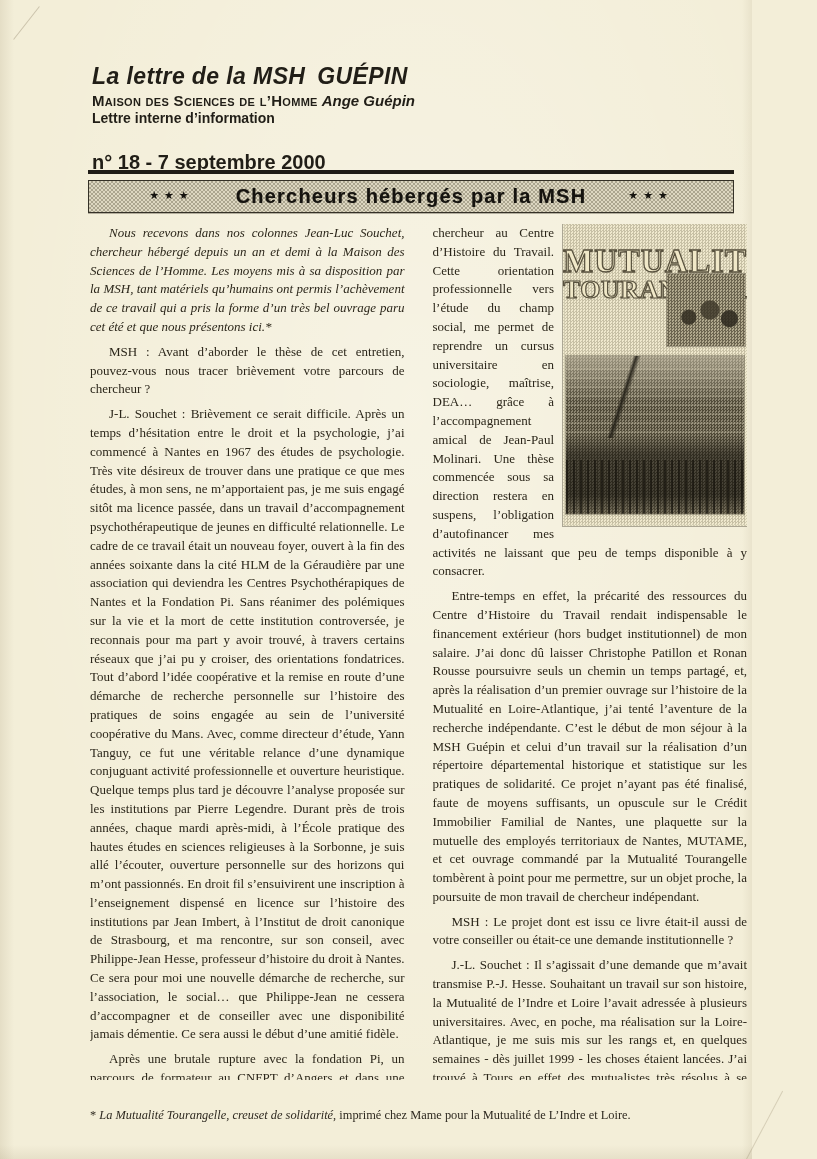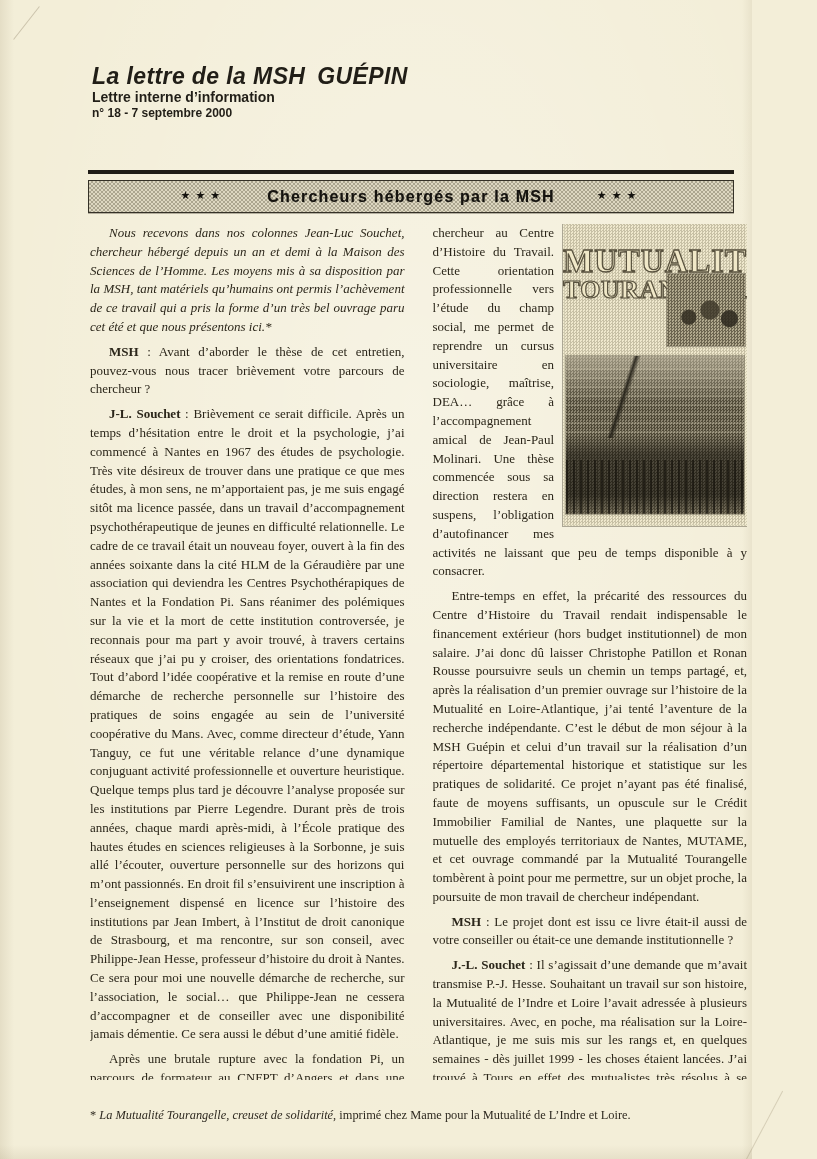--- a/index.html
+++ b/index.html
@@ -23,44 +23,44 @@
   .crease.tl{left:26px;top:2px;width:1px;height:42px;transform:rotate(38deg);}
   .crease.br{left:762px;top:1086px;width:1px;height:86px;transform:rotate(28deg);background:rgba(150,137,106,.30);}
 
   
   .masthead{position:absolute;left:92px;top:64px;font-family:"Liberation Sans", sans-serif;color:#211e17;}
   .mast-title{margin:0;font-size:23px;line-height:25px;font-weight:bold;font-style:italic;letter-spacing:.4px;white-space:pre-wrap;}
   .org-line{margin-top:3px;font-size:14px;line-height:17px;font-weight:bold;}
   .org-caps{font-variant:small-caps;letter-spacing:.3px;font-size:15px;}
   .org-italic{font-style:italic;font-size:15px;}
   .mast-sub{font-size:14px;line-height:17px;font-weight:bold;}
-  .issue{font-size:12px;font-weight:bold;}
+  .issue{margin-top:24px;font-size:20px;font-weight:bold;text-decoration:underline;}
 
   .rule{position:absolute;left:88px;top:170px;width:646px;height:4px;background:#1f1c16;}
 
   .banner{
     position:absolute;left:88px;top:180px;width:644px;height:31px;
     border:1px solid #353127;
     background:repeating-conic-gradient(#aba58f 0% 25%, #ddd7c1 0% 50%) 0 0/4px 4px;
     display:flex;align-items:center;justify-content:center;gap:42px;
     font-family:"Liberation Sans", sans-serif;color:#15130f;
     box-shadow:0 1px 0 rgba(60,54,40,.35);
   }
   .banner .stars{font-size:11px;letter-spacing:5px;transform:translateY(-1px);}
-  .banner .stitle{font-size:16px;font-weight:bold;letter-spacing:1.2px;text-shadow:0 0 1px rgba(20,18,12,.4);}
+  .banner .stitle{font-size:20px;font-weight:bold;letter-spacing:1.2px;text-shadow:0 0 1px rgba(20,18,12,.4);}
 
   
   .columns{position:absolute;left:90px;top:224px;width:657px;height:856px;display:flex;gap:28px;}
   .col{width:322px;height:100%;overflow:hidden;
        font-size:13px;line-height:18.8px;text-align:justify;
        color:#2b261a; hyphens:auto;}
   .col p{margin:0 0 6px 0;text-indent:19px;}
   .col p.noindent{text-indent:0;}
   .col p.intro{font-style:italic;}
-  .lead{font-weight:bold;}
+  .lead{font-weight:normal;}
 
   
   .cover{
     float:right;width:184px;height:304px;margin:-2px 0 8px 9px;
     position:relative;overflow:hidden;
     background:repeating-conic-gradient(#c7c0a5 0% 25%, #efe8cd 0% 50%) 0 0/3px 3px;
     box-shadow:0 0 0 1px rgba(84,77,60,.45), inset 0 0 0 2px rgba(243,238,216,.25);
   }
   .cover-title{position:absolute;left:0;top:22px;width:100%;text-align:center;
     font-family:"Liberation Serif", serif;font-weight:bold;color:#f0e8c8;
@@ -92,20 +92,24 @@
 </head>
 <body>
 
 <div class="page">
 
   <div class="crease tl"></div>
   <div class="crease br"></div>
 
   <header class="masthead">
     <h1 class="mast-title">La lettre de la MSH GUÉPIN</h1>
+    <div class="org-line">
+      <span class="org-caps">Maison des Sciences de l’Homme</span>
+      <span class="org-italic">Ange Guépin</span>
+    </div>
     <div class="mast-sub">Lettre interne d’information</div>
     <div class="issue">n° 18 - 7 septembre 2000</div>
   </header>
 
   <div class="rule"></div>
 
   <div class="banner">
     <span class="stars">★★★</span>
     <span class="stitle">Chercheurs hébergés par la MSH</span>
     <span class="stars">★★★</span>

